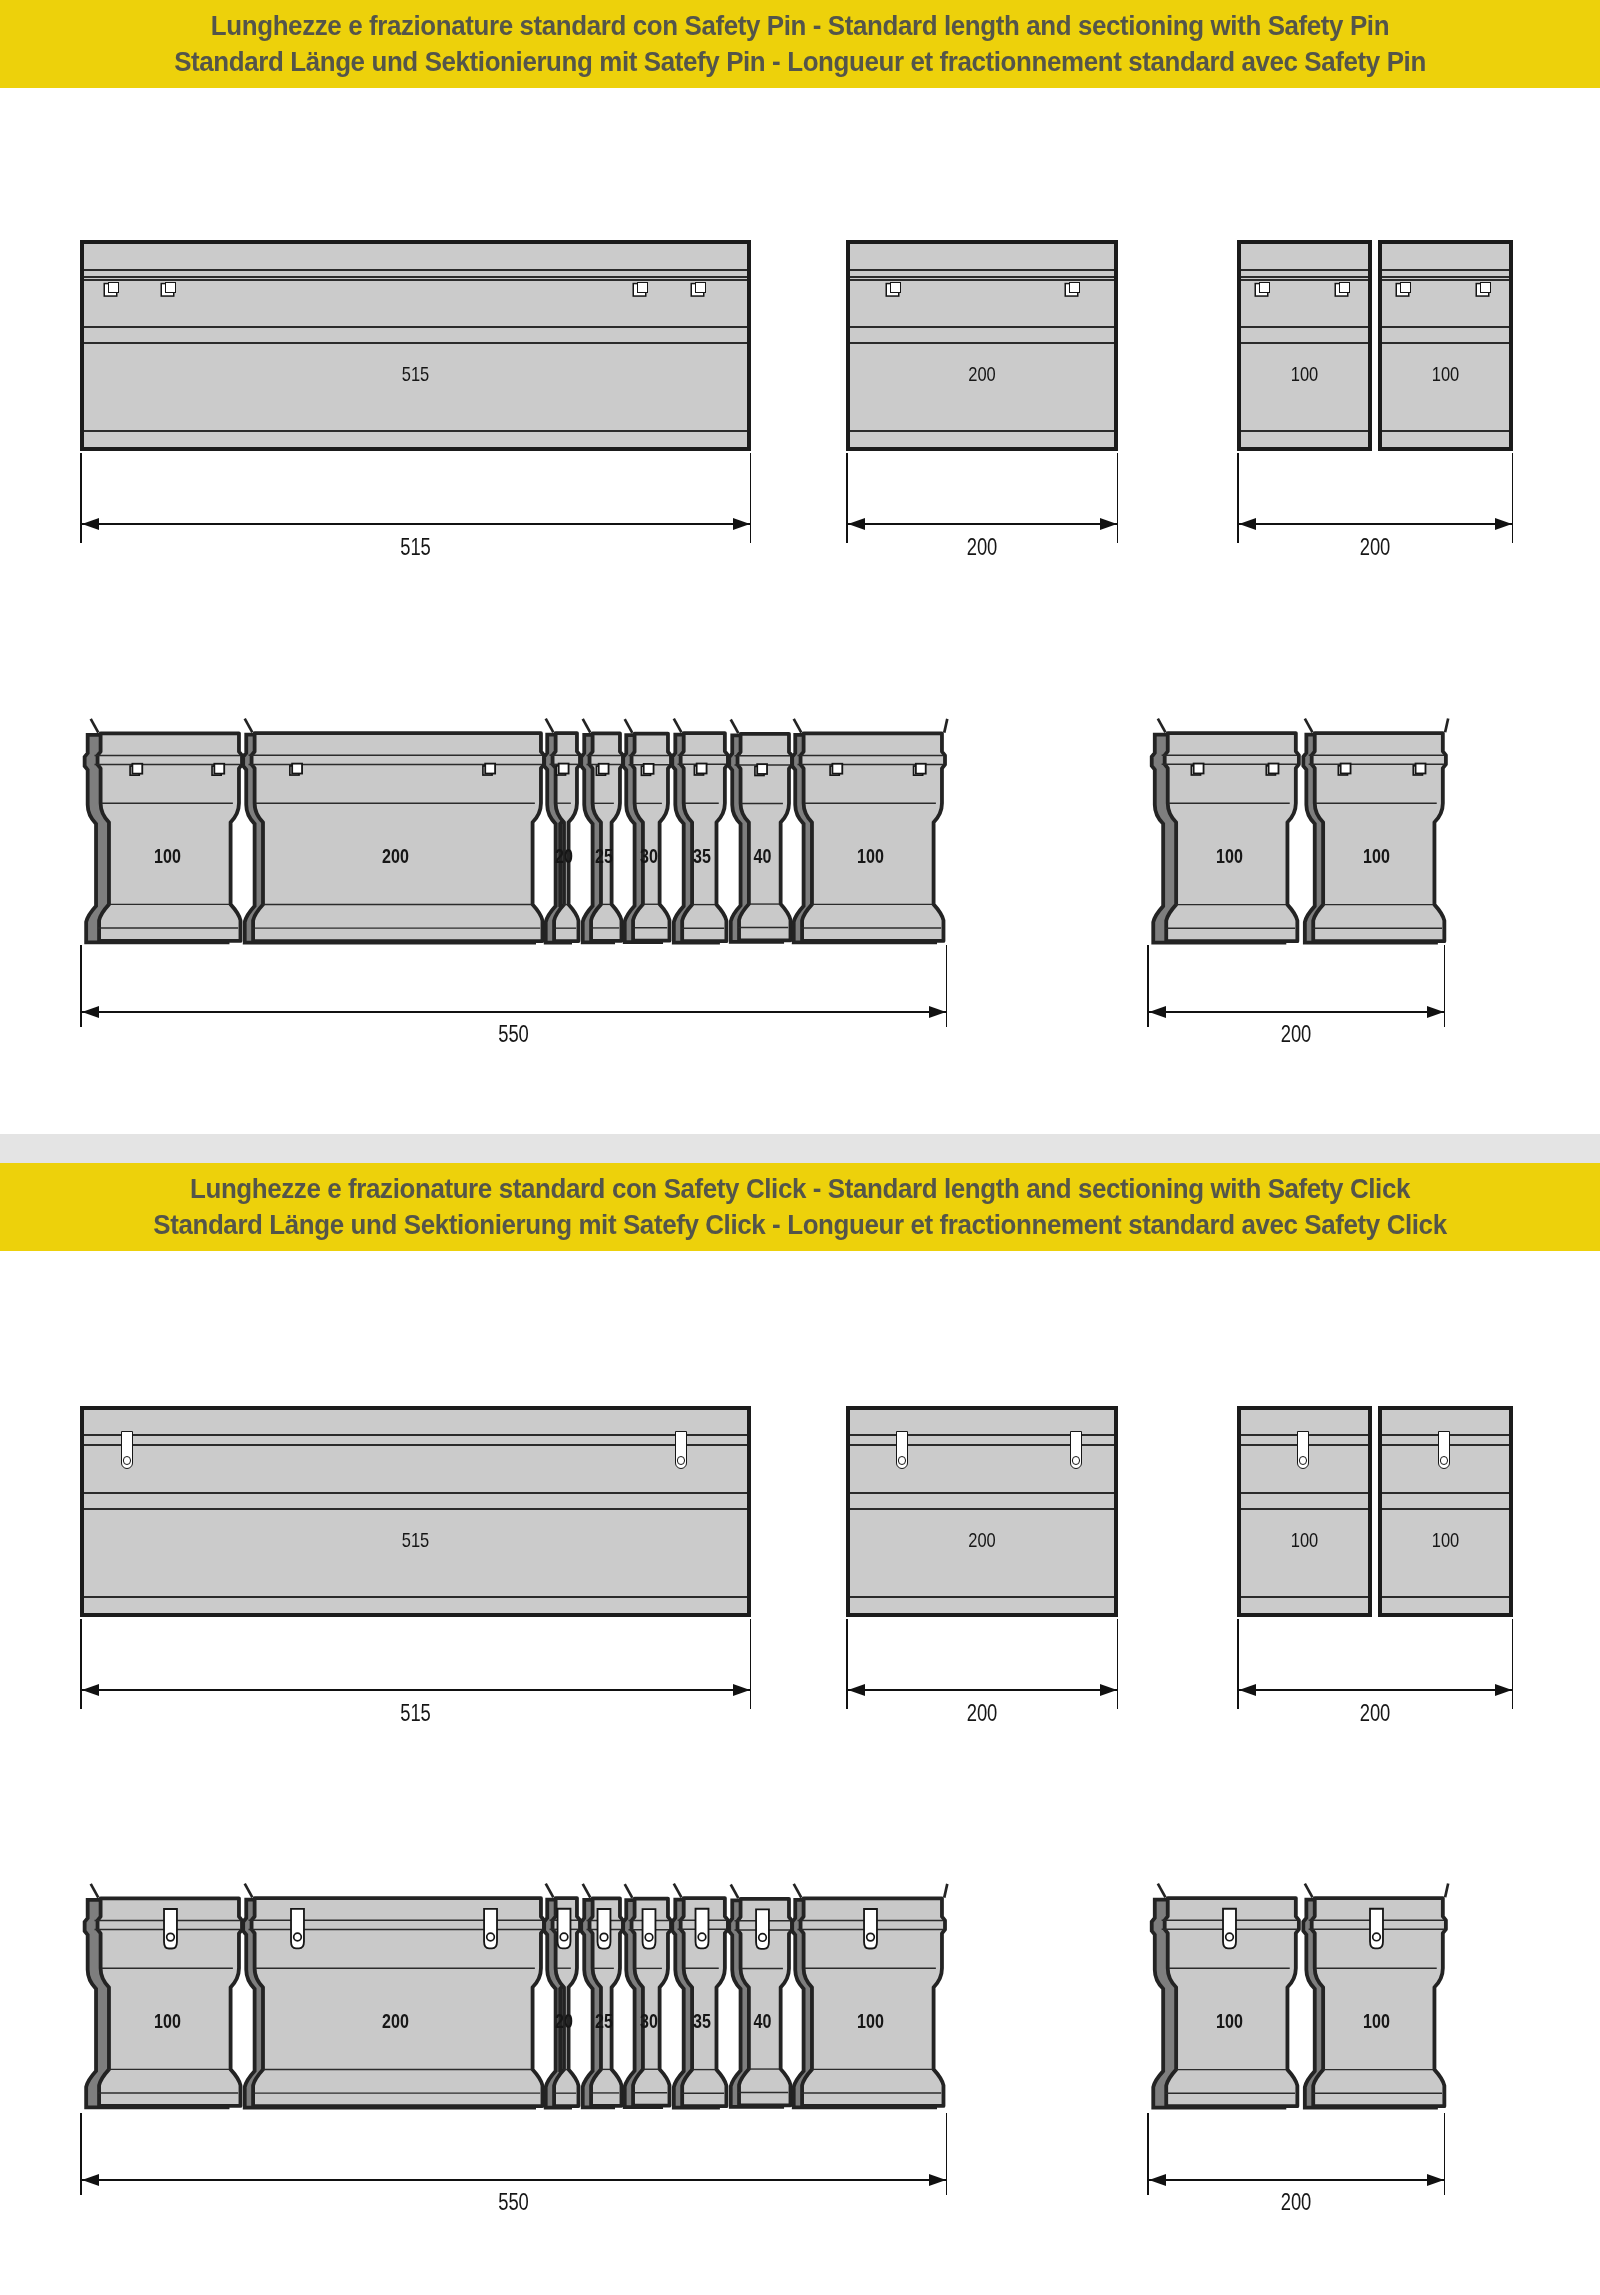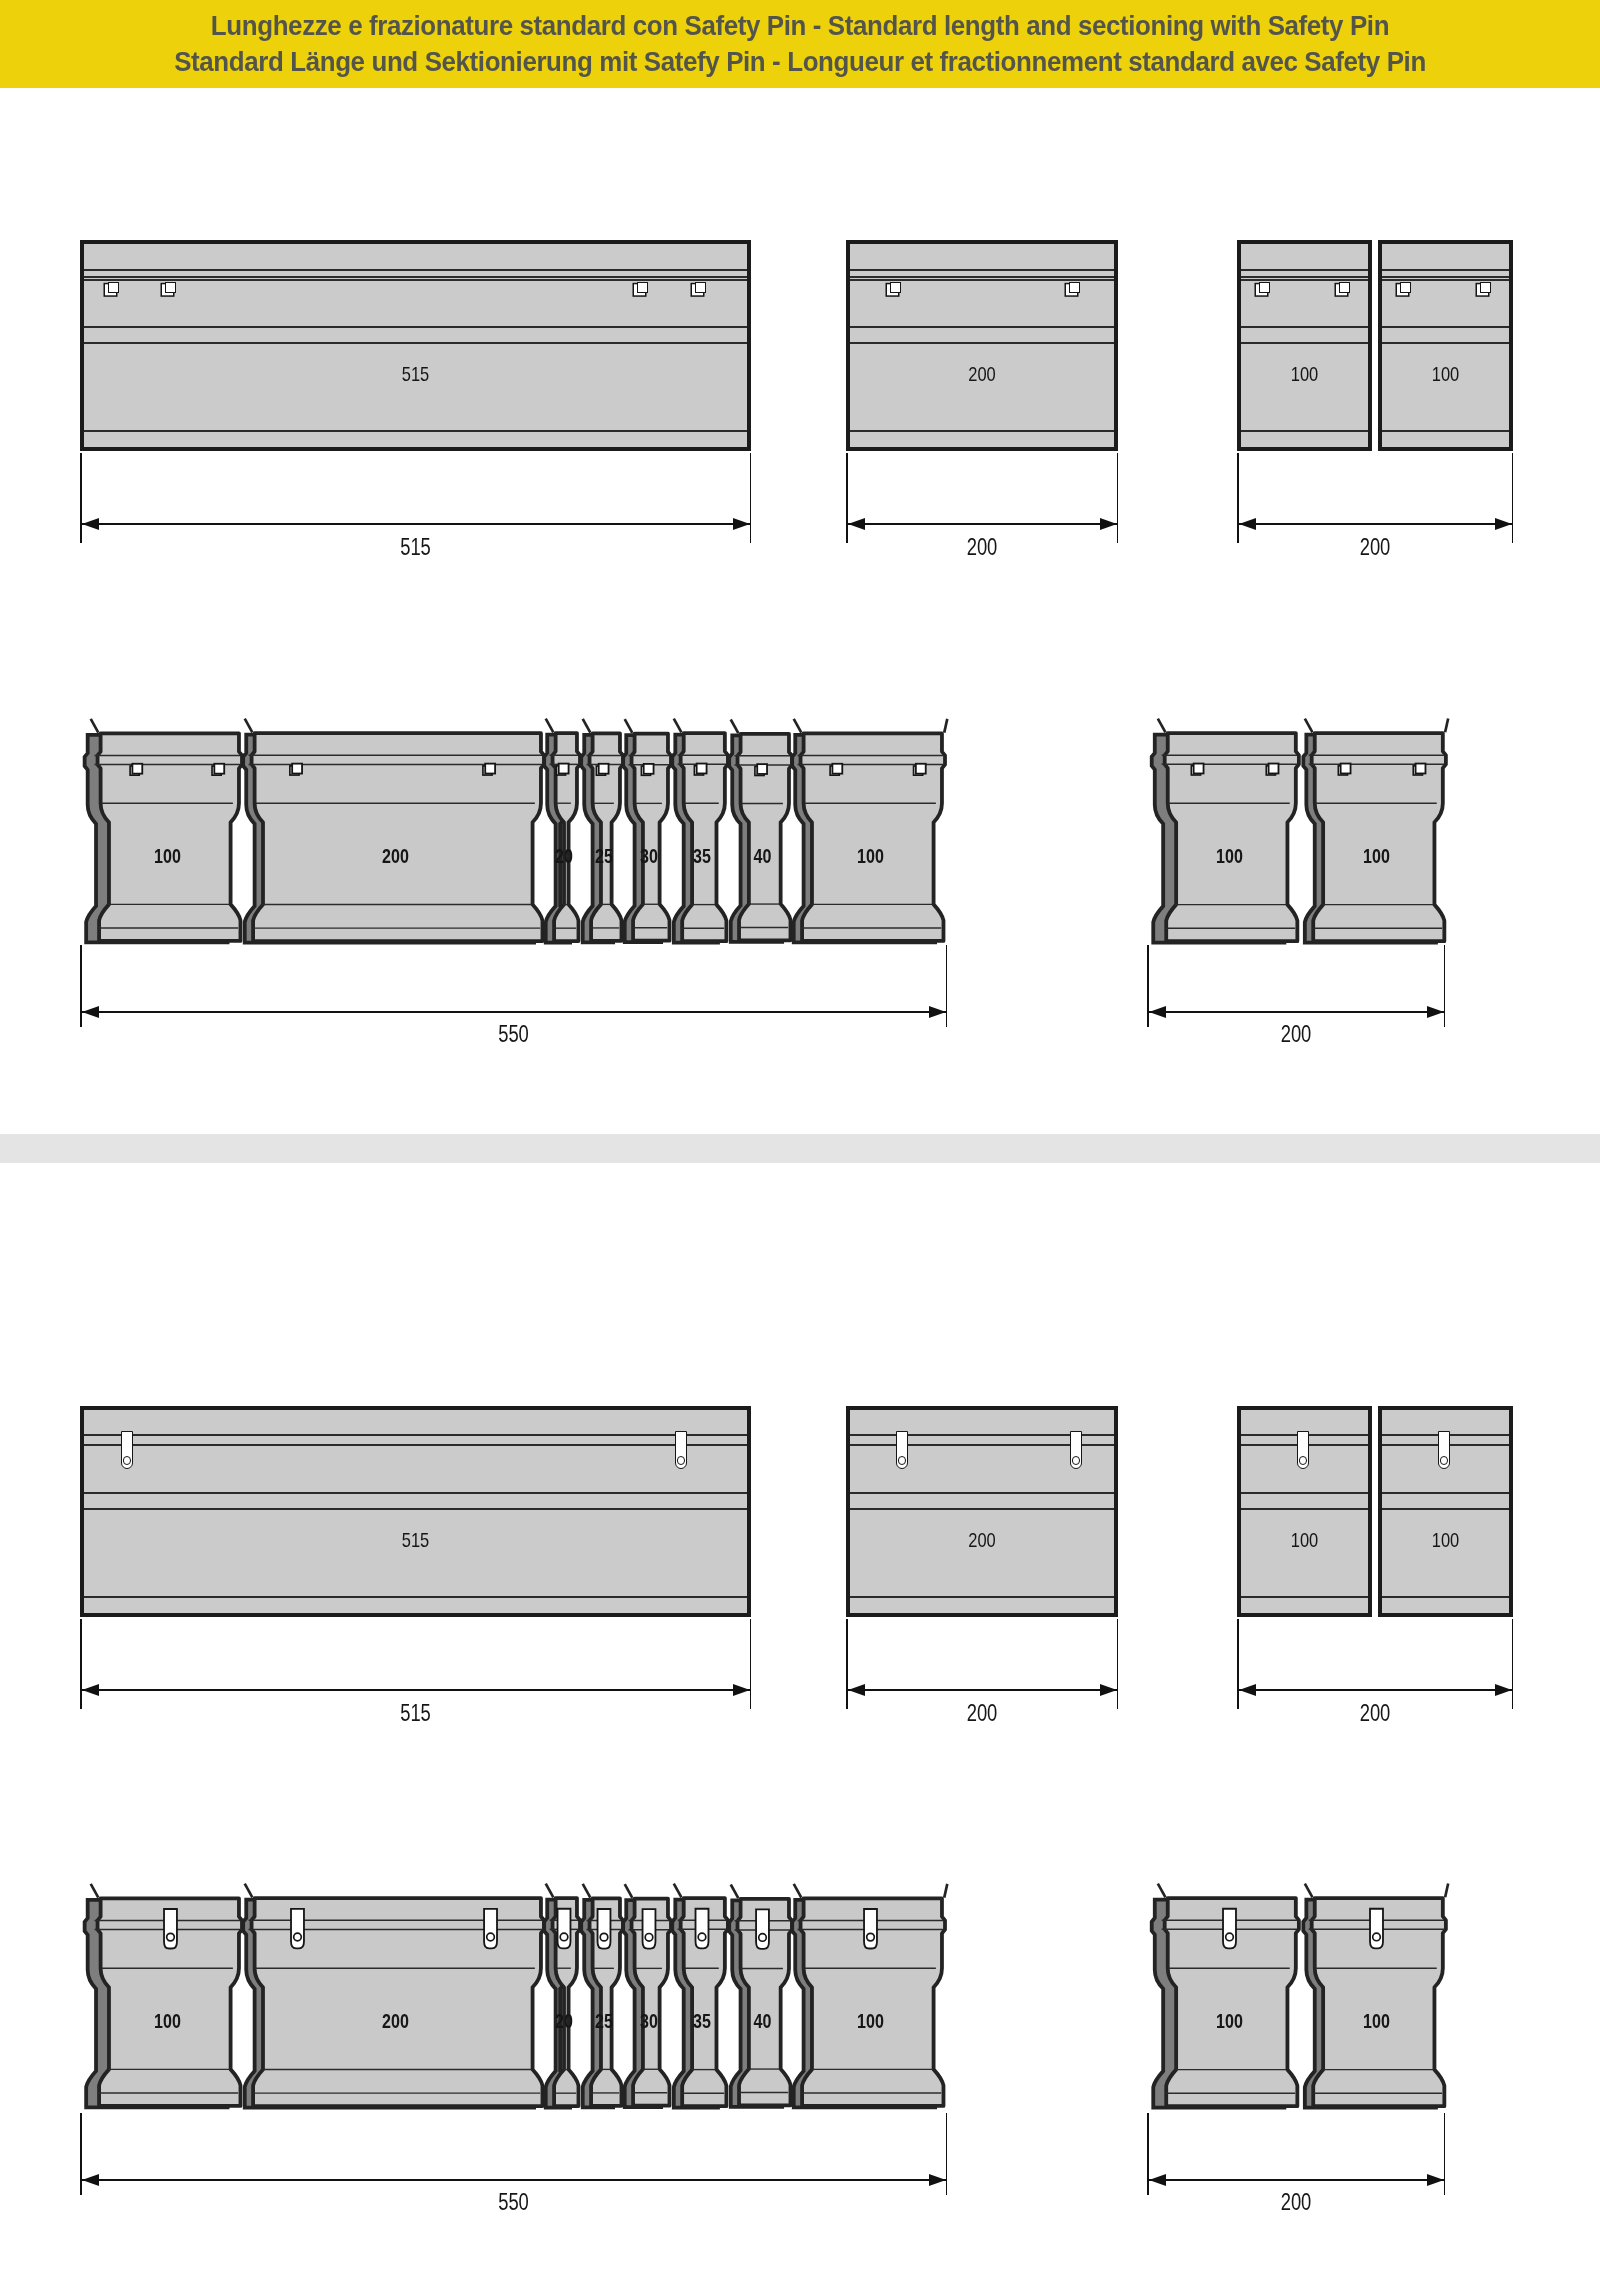--- a/index.html
+++ b/index.html
@@ -335,20 +335,24 @@
     <div class="dlabel">550</div>
   </div>
   <div class="dim dimp" style="left:1147px;top:945px;width:298px">
     <div class="ext l"></div>
     <div class="ext r"></div>
     <div class="dline"></div>
     <div class="dlabel">200</div>
   </div>
 
   <div class="divider" style="top:1134px"></div>
+  <div class="banner" style="top:1163px">
+    <div class="banner-line">Lunghezze e frazionature standard con Safety Click - Standard length and sectioning with Safety Click</div>
+    <div class="banner-line">Standard Länge und Sektionierung mit Satefy Click - Longueur et fractionnement standard avec Safety Click</div>
+  </div>
 
   <div class="fblock" style="left:80px;top:1406px;width:671px">
     <div class="fline" style="top:24.4px"></div>
     <div class="fline" style="top:34px"></div>
     <div class="fline" style="top:82px"></div>
     <div class="fline" style="top:98px"></div>
     <div class="fline" style="top:186px"></div>
     <div class="fclip" style="left:37px;top:21.3px"></div>
     <div class="fclip" style="left:591px;top:21.3px"></div>
     <div class="flabel" style="top:118px">515</div>

